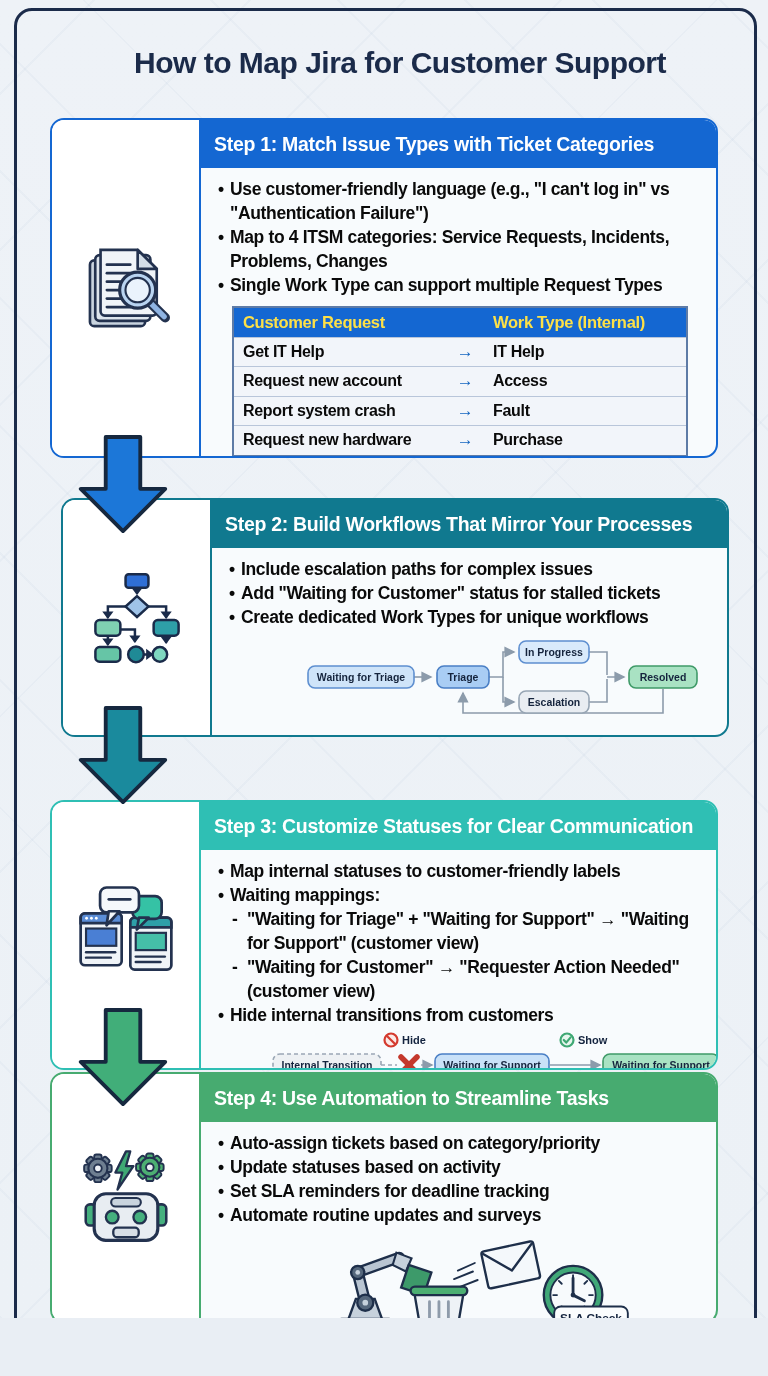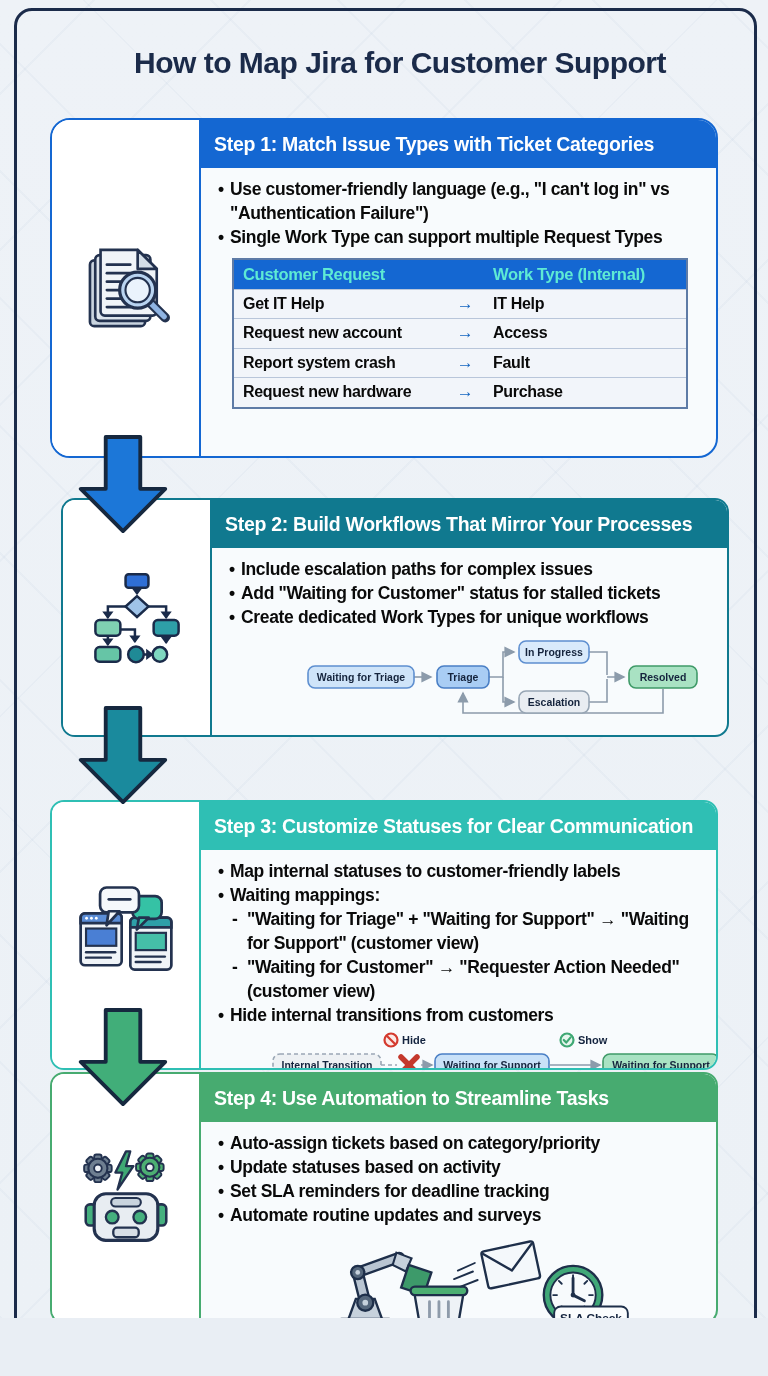--- a/index.html
+++ b/index.html
@@ -27,37 +27,37 @@
   .bullet::before{content:"\2022";position:absolute;left:3px;}
   .bullet.sub{padding-left:32px;}
   .bullet.sub::before{content:"-";left:17px;}
   
   .mtable{margin:9px 4px 4px 17px;width:452px;border:2px solid #5E7BA6;background:#F2F5FA;}
   .trow{display:grid;grid-template-columns:212px 38px 200px;align-items:center;
     height:28.5px;border-top:1.5px solid #B9C6DA;
     font-weight:700;font-size:16px;letter-spacing:-0.3px;color:#0A0A0A;}
   .trow > div{padding-left:9px;white-space:nowrap;}
   .trow .arr{color:#1565C0;padding-left:0;text-align:center;font-size:17px;}
-  .trow.thead{background:#1467D2;color:#5eead4;border-top:none;font-size:16.5px;}
+  .trow.thead{background:#1467D2;color:#fde047;border-top:none;font-size:16.5px;}
   
   .chip-label{font:700 10.5px "Liberation Sans",sans-serif;fill:#15243D;}
   .flow-line{stroke:#8C9BAB;stroke-width:1.6;fill:none;}
   .sm-label{font:700 11px "Liberation Sans",sans-serif;fill:#13233E;}
   .wf{display:block;margin:4px 0 0 56px;}
   .hs{display:block;margin:3px 0 0 46px;}
   .auto{display:block;margin:2px 0 0 92px;}
 </style>
 </head>
 <body>
 
 <div class="poster">
   <div class="frame"></div>
   <h1 class="title">How to Map Jira for Customer Support</h1>
 
-  <section class="card" style="--accent:#1467D2; top:118px; height:340px;border-radius:20px;">
+  <section class="card" style="--accent:#1467D2; top:118px; height:340px;">
     <div class="icon-col">
       <svg width="106" height="106" viewBox="0 0 100 100">
         <rect x="16" y="24" width="52" height="62" rx="4" fill="#C9D4DF" stroke="#23324F" stroke-width="2.5"></rect>
         <rect x="21" y="19" width="52" height="62" rx="4" fill="#DDE5ED" stroke="#23324F" stroke-width="2.5"></rect>
         <g>
           <path d="M26 14 H61 L79 32 V72 a4 4 0 0 1 -4 4 H30 a4 4 0 0 1 -4 -4 Z" fill="#F0F4F8" stroke="#23324F" stroke-width="2.5"></path>
           <path d="M61 14 V32 H79 Z" fill="#D4DEE8" stroke="#23324F" stroke-width="2.5" stroke-linejoin="round"></path>
           <g stroke="#23324F" stroke-width="2.6" stroke-linecap="round">
             <line x1="32" y1="28" x2="54" y2="28"></line>
             <line x1="32" y1="36" x2="58" y2="36"></line>
@@ -70,20 +70,21 @@
         <line x1="73" y1="64" x2="87" y2="78" stroke="#23324F" stroke-width="9" stroke-linecap="round"></line>
         <line x1="73" y1="64" x2="86" y2="77" stroke="#8FB4E3" stroke-width="5" stroke-linecap="round"></line>
         <circle cx="61" cy="52" r="17" fill="#B9D4F1" stroke="#23324F" stroke-width="3"></circle>
         <circle cx="61" cy="52" r="11.5" fill="#EAF3FC" stroke="#23324F" stroke-width="2"></circle>
       </svg>
     </div>
     <div class="content">
       <div class="hdr">Step 1: Match Issue Types with Ticket Categories</div>
       <div class="body">
         <div class="bullet">Use customer-friendly language (e.g., "I can't log in" vs "Authentication Failure")</div>
+        <div class="bullet">Map to 4 ITSM categories: Service Requests, Incidents, Problems, Changes</div>
         <div class="bullet">Single Work Type can support multiple Request Types</div>
         <div class="mtable">
           <div class="trow thead">
             <div>Customer Request</div>
             <div></div>
             <div>Work Type (Internal)</div>
           </div>
           <div class="trow">
             <div>Get IT Help</div>
             <div class="arr">→</div>

